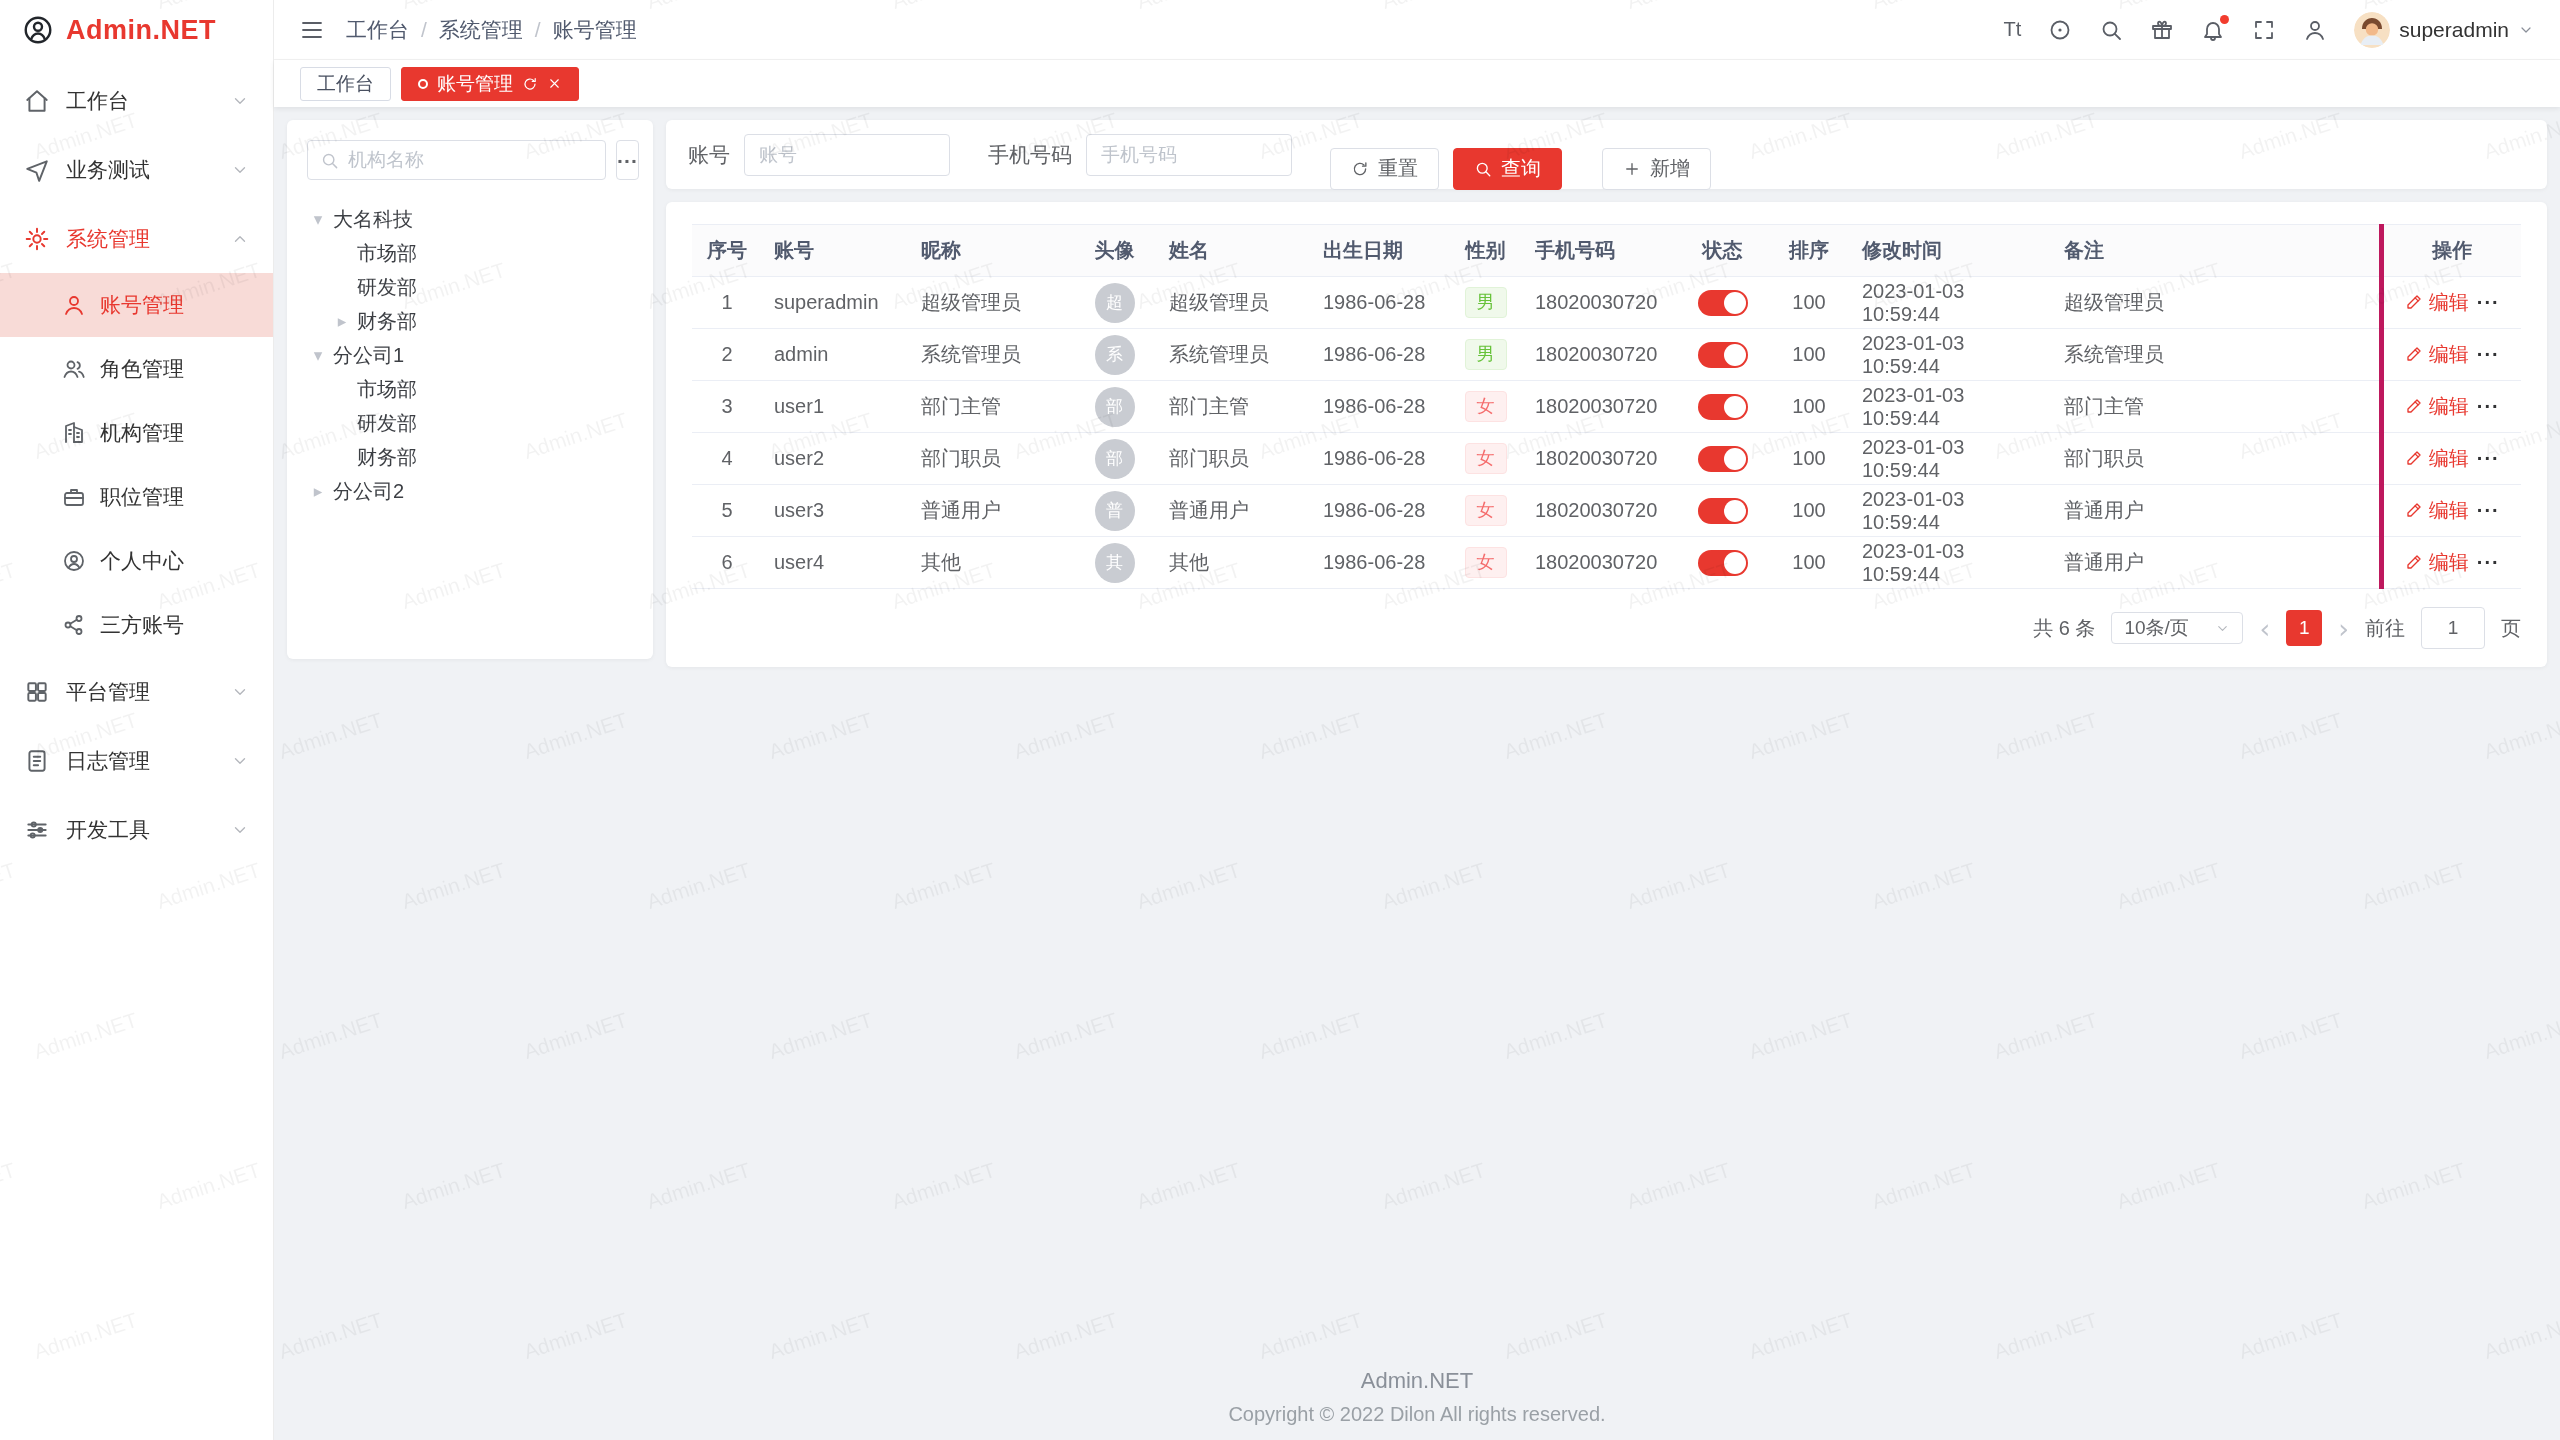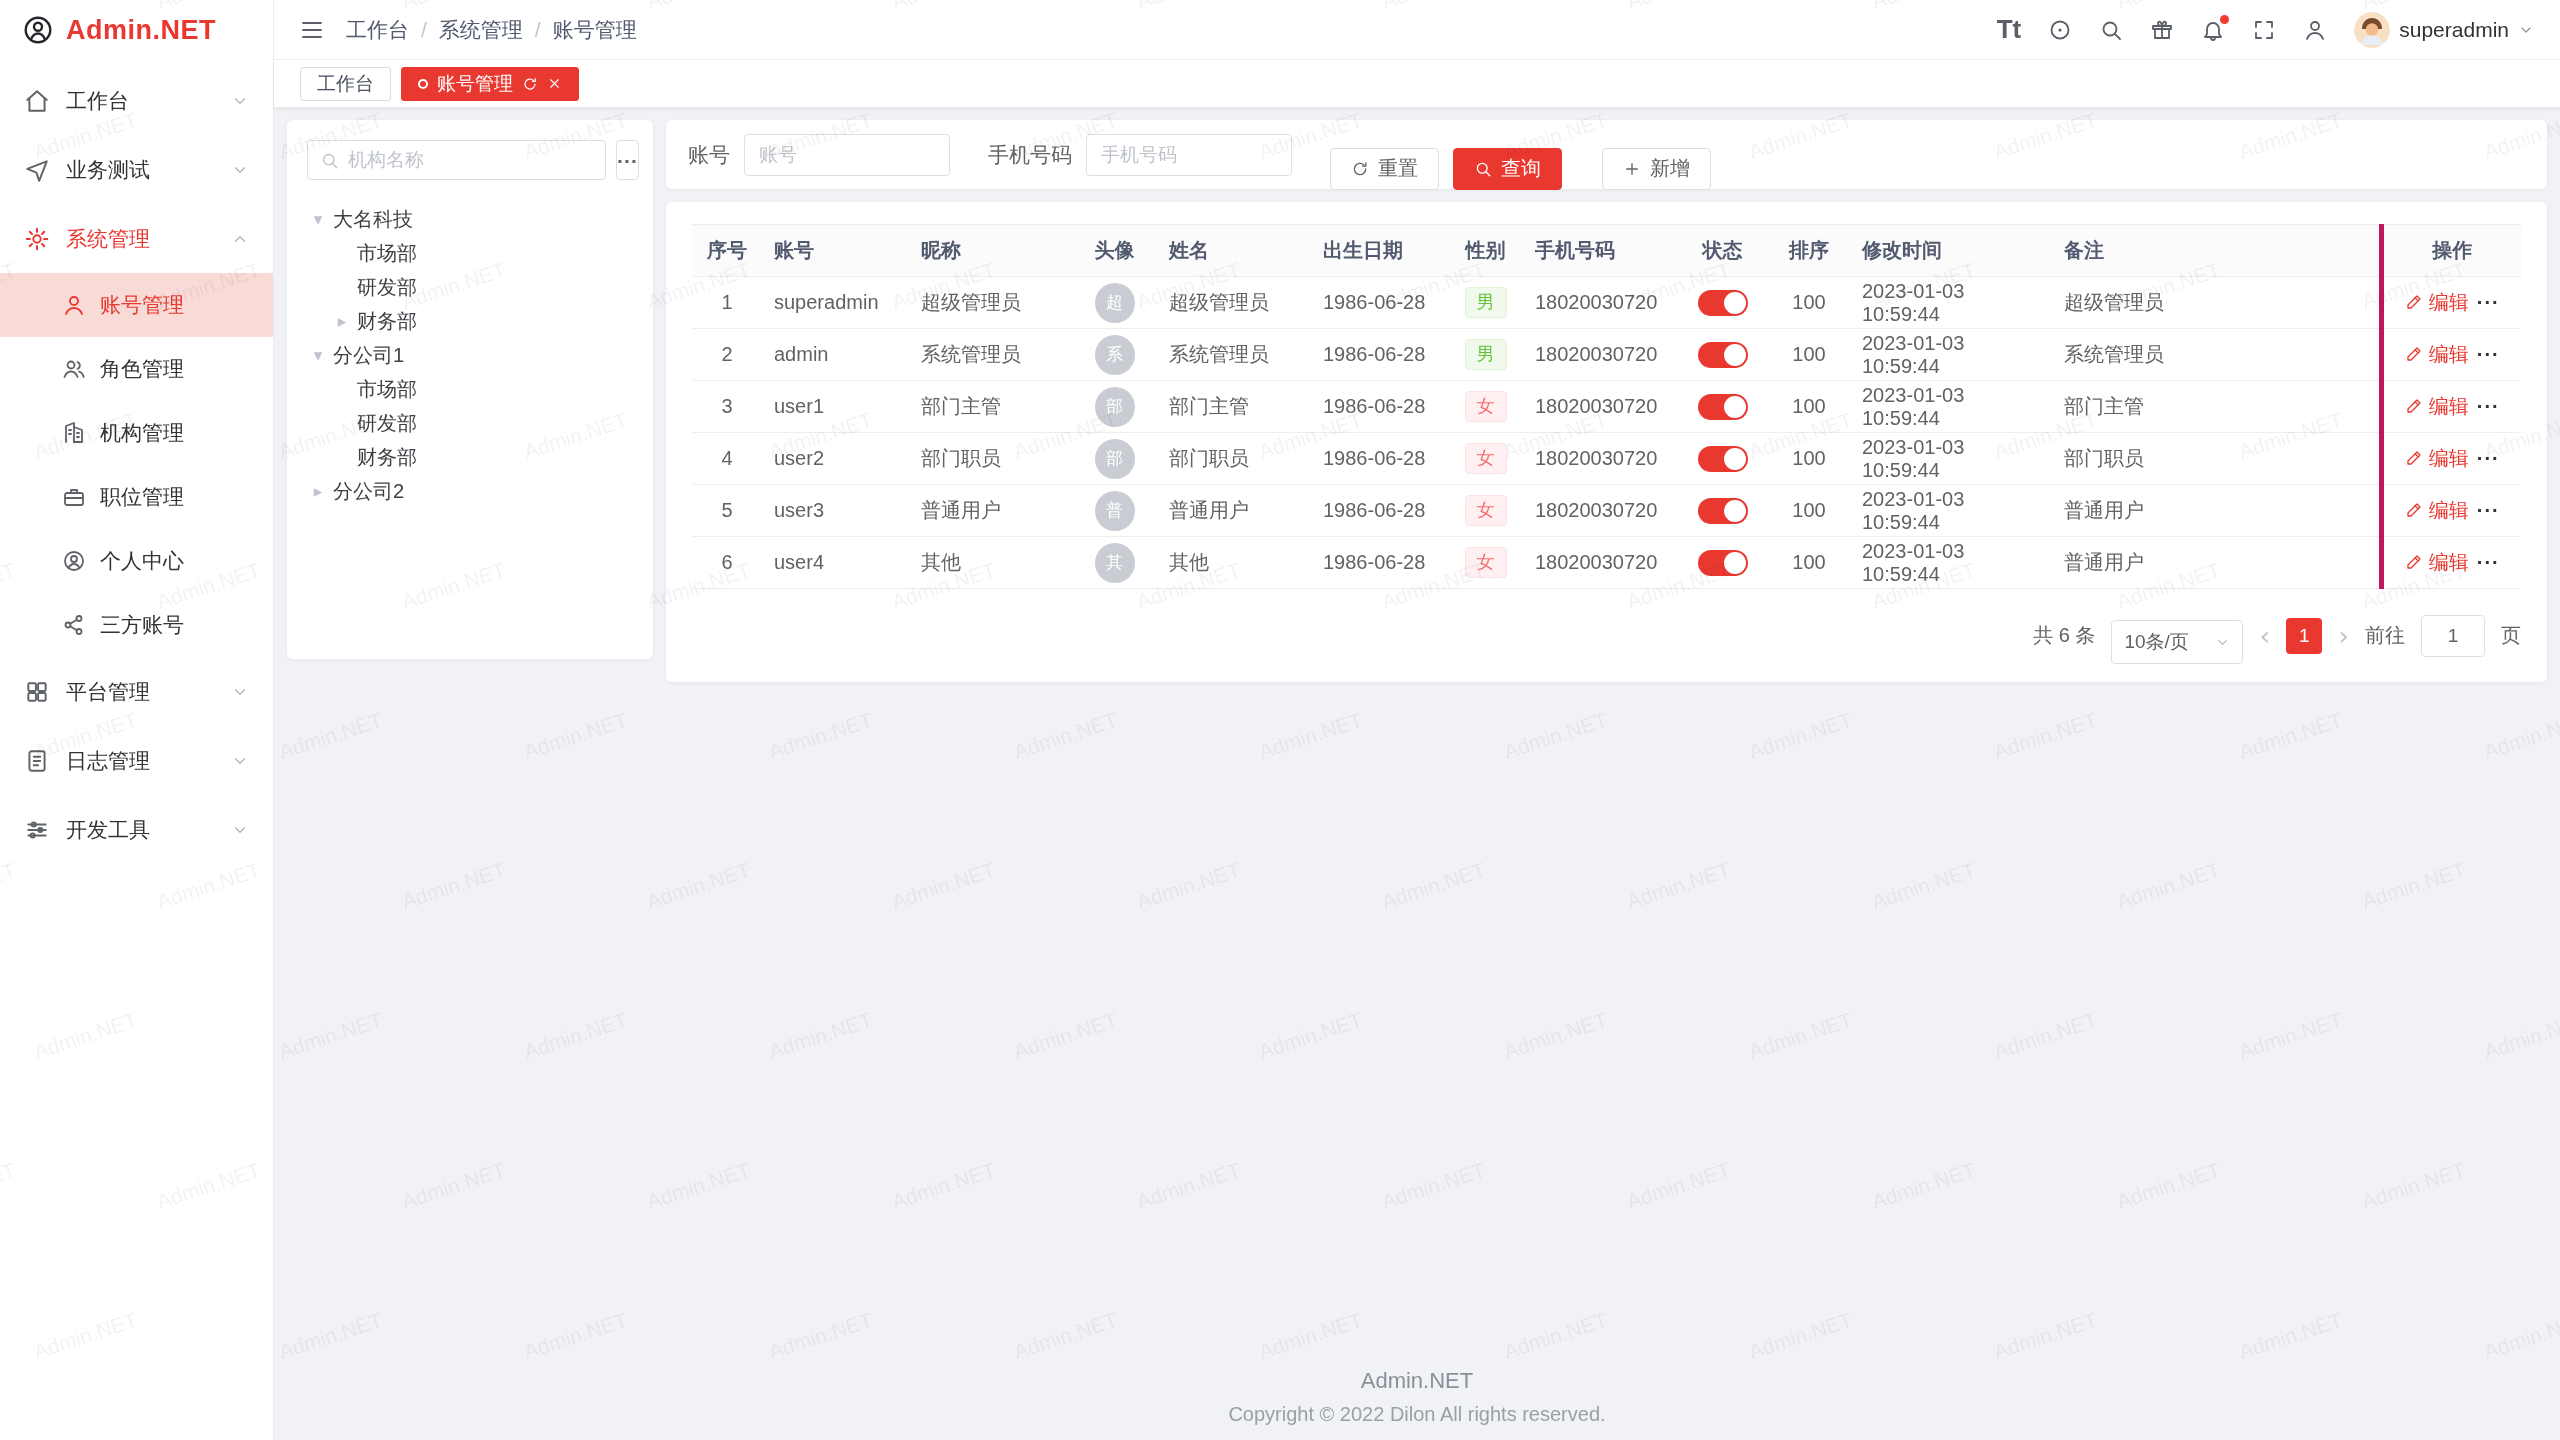--- a/index.html
+++ b/index.html
@@ -34,21 +34,21 @@
 
   
   .main { flex:1; display:flex; flex-direction:column; position:relative; min-width:0; }
 
   .header { height:60px; background:#fff; display:flex; align-items:center; gap:22px; padding:0 26px; border-bottom:1px solid #f2f2f2; }
   .hamburger { color:#5a5e66; cursor:pointer; display:flex; }
   .breadcrumb { display:flex; align-items:center; gap:12px; font-size:21px; color:#515a6e; }
   .crumb-sep { color:#c0c4cc; }
   .header-right { margin-left:auto; display:flex; align-items:center; gap:27px; }
   .hicon { color:#5a5e66; cursor:pointer; display:flex; position:relative; }
-  .hicon-text { font-size:26px; font-weight:700; color:#5a5e66; cursor:pointer; }
+  .hicon-text { font-size:20px; font-weight:400; color:#5a5e66; cursor:pointer; }
   .bell-badge { position:absolute; top:-3px; right:-4px; width:9px; height:9px; border-radius:50%; background:#f23c2e; }
   .user-box { display:flex; align-items:center; gap:9px; cursor:pointer; }
   .avatar-img { width:36px; height:36px; border-radius:50%; overflow:hidden; display:block; }
   .user-name { font-size:21px; color:#333; }
   .user-chevron { color:#8a8f99; display:flex; }
 
   .tabbar { height:47px; background:#fff; display:flex; align-items:center; gap:10px; padding:0 26px; box-shadow:0 2px 5px rgba(0,0,0,0.07); position:relative; z-index:2; }
   .tab { height:34px; display:inline-flex; align-items:center; gap:9px; padding:0 16px; border:1px solid #d8dce5; border-radius:3px; background:#fff; font-size:19px; color:#495060; cursor:pointer; }
   .tab.active { background:#e8382f; border-color:#e8382f; color:#fff; }
   .tab-dot { width:10px; height:10px; border:2px solid #fff; border-radius:50%; }
@@ -97,21 +97,21 @@
   .badge.male { background:#f0f9eb; color:#67c23a; border:1px solid #e1f3d8; }
   .badge.female { background:#fef0f0; color:#f56c6c; border:1px solid #fde2e2; }
   .switch { width:50px; height:26px; border-radius:13px; background:#e8382f; display:inline-block; position:relative; cursor:pointer; vertical-align:middle; }
   .switch .knob { position:absolute; top:2px; right:2px; width:22px; height:22px; border-radius:50%; background:#fff; }
   .op-wrap { display:inline-flex; align-items:center; gap:8px; }
   .edit-link { display:inline-flex; align-items:center; gap:6px; color:#e8382f; cursor:pointer; font-size:20px; }
   .more-link { color:#303133; font-weight:700; cursor:pointer; font-size:20px; letter-spacing:1px; }
 
   
   .pager { display:flex; align-items:center; justify-content:flex-end; gap:16px; margin-top:18px; font-size:20px; color:#606266; }
-  .pg-select { height:44px; min-width:132px; border:1px solid #dcdfe6; border-radius:4px; display:inline-flex; align-items:center; justify-content:space-between; gap:10px; padding:0 12px; cursor:pointer; color:#606266; font-size:19px;margin-top:13px; }
+  .pg-select { height:32px; min-width:132px; border:1px solid #dcdfe6; border-radius:4px; display:inline-flex; align-items:center; justify-content:space-between; gap:10px; padding:0 12px; cursor:pointer; color:#606266; font-size:19px; }
   .pg-select .sel-chevron { color:#b4b7bd; display:flex; }
   .pg-arrow { color:#c0c4cc; font-size:27px; cursor:pointer; line-height:1; font-family:"DejaVu Sans", sans-serif; }
   .pg-num { min-width:36px; height:36px; border-radius:4px; background:#e8382f; color:#fff; display:inline-flex; align-items:center; justify-content:center; font-size:19px; cursor:pointer; }
   .pg-input { width:64px; height:42px; border:1px solid #dcdfe6; border-radius:4px; text-align:center; font-size:19px; color:#606266; outline:none; font-family:inherit; }
 
   
   .footer { position:absolute; left:0; right:0; bottom:14px; text-align:center; z-index:1; }
   .footer-title { font-size:22px; color:#8a9099; margin-bottom:9px; }
   .footer-copy { font-size:20px; color:#9aa0a6; }
 </style>

